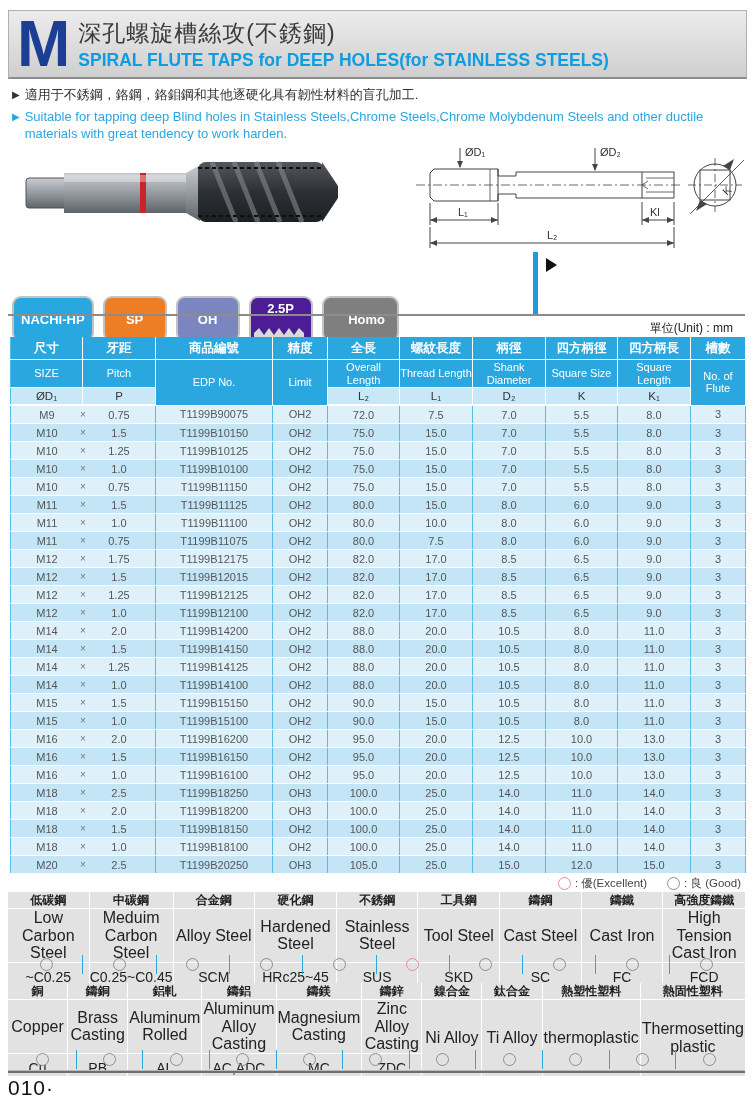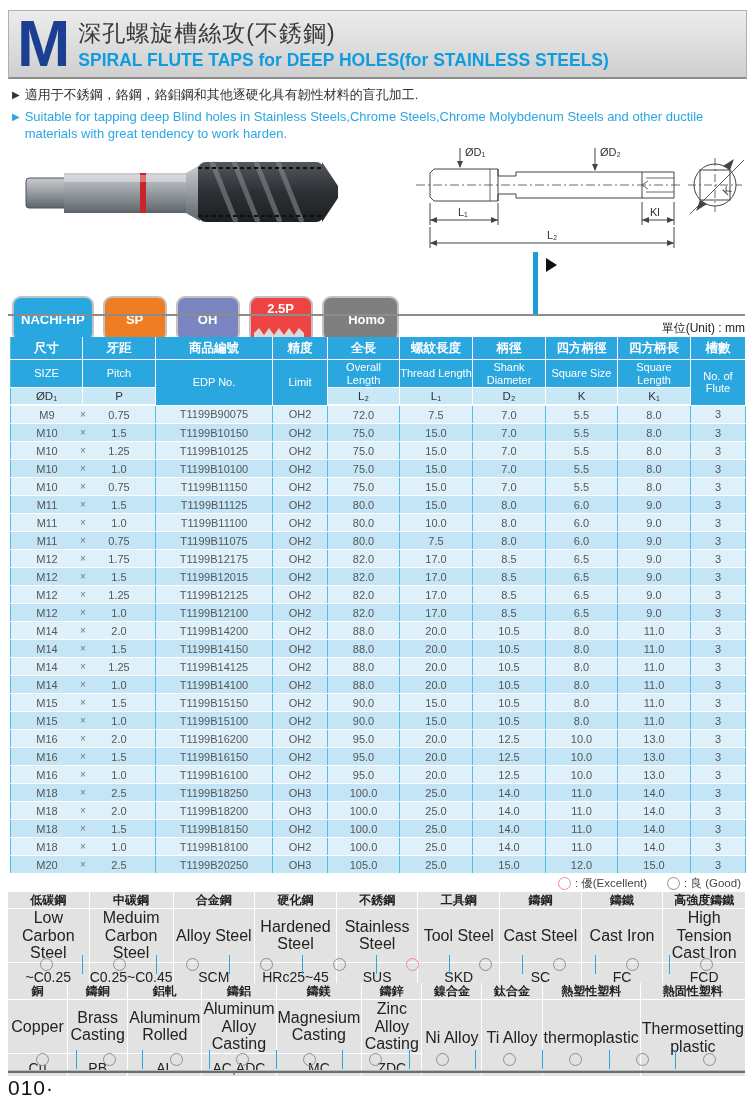--- a/index.html
+++ b/index.html
@@ -35,21 +35,21 @@
   .badges{position:absolute;left:12px;top:264px;display:flex;gap:9px;height:42px;margin-top:32px;}
   .badge{min-width:46px;height:42px;border-radius:9px;border:2px solid #c2c2c2;
          color:#fff;font-weight:bold;font-size:13px;display:flex;align-items:center;
          justify-content:center;padding:0 7px;position:relative;overflow:hidden;}
   .badge .jag{position:absolute;left:3px;right:3px;bottom:2px;height:16px;}
   .badge.jagged{flex-direction:column;justify-content:flex-start;padding-top:3px;}
   .bluebar{position:absolute;left:533px;top:252px;width:5px;height:62px;background:#1e9cd8;}
   .ptr{position:absolute;left:546px;top:258px;width:0;height:0;
        border-left:11px solid #111;border-top:7px solid transparent;border-bottom:7px solid transparent;}
   .hline{position:absolute;left:8px;top:314px;width:737px;height:2px;background:#8c8c8c;}
-  .unitnote{position:absolute;right:10px;top:320px;font-size:12px;color:#222;}
+  .unitnote{position:absolute;right:22px;top:320px;font-size:12px;color:#222;}
 
   
   .spec{position:absolute;left:10px;top:337px;width:735px;border-collapse:collapse;
         table-layout:fixed;border:1px solid #55bce9;border-top:none;}
   .spec th{background:#2ba7e0;color:#fff;padding:0;border-right:1px solid #fff;
            border-bottom:1px solid #fff;font-weight:bold;}
   .spec th:last-child{border-right:1px solid #fff;}
   .th-zh{height:22px;font-size:12.5px;}
   .th-en{height:27px;font-size:11px;font-weight:normal !important;line-height:1.15;}
   .th-sym{height:16px;background:#c8e8f8 !important;color:#333 !important;
@@ -203,21 +203,21 @@
   <div class="badges">
       <div class="badge" style="background: rgb(41, 167, 225);">
         <span>NACHI-HP</span>
       </div>
       <div class="badge" style="background: rgb(238, 125, 35);">
         <span>SP</span>
       </div>
       <div class="badge" style="background: rgb(123, 134, 193);">
         <span>OH</span>
       </div>
-      <div class="badge jagged" style="background: #ef4444;">
+      <div class="badge jagged" style="background: #4c1d95;">
         <span>2.5P</span>
         <svg class="jag" viewBox="0 0 50 16" preserveAspectRatio="none">
           <path d="M0,16 L0,8 L5,3 L10,10 L15,3 L20,10 L25,3 L30,10 L35,3 L40,10 L45,3 L50,8 L50,16 Z" fill="#d9d9d9"></path>
         </svg>
       </div>
       <div class="badge" style="background: rgb(127, 127, 127); padding-left: 20px;">
         <span>Homo</span>
       </div>
     </div>
   <div class="bluebar"></div>

